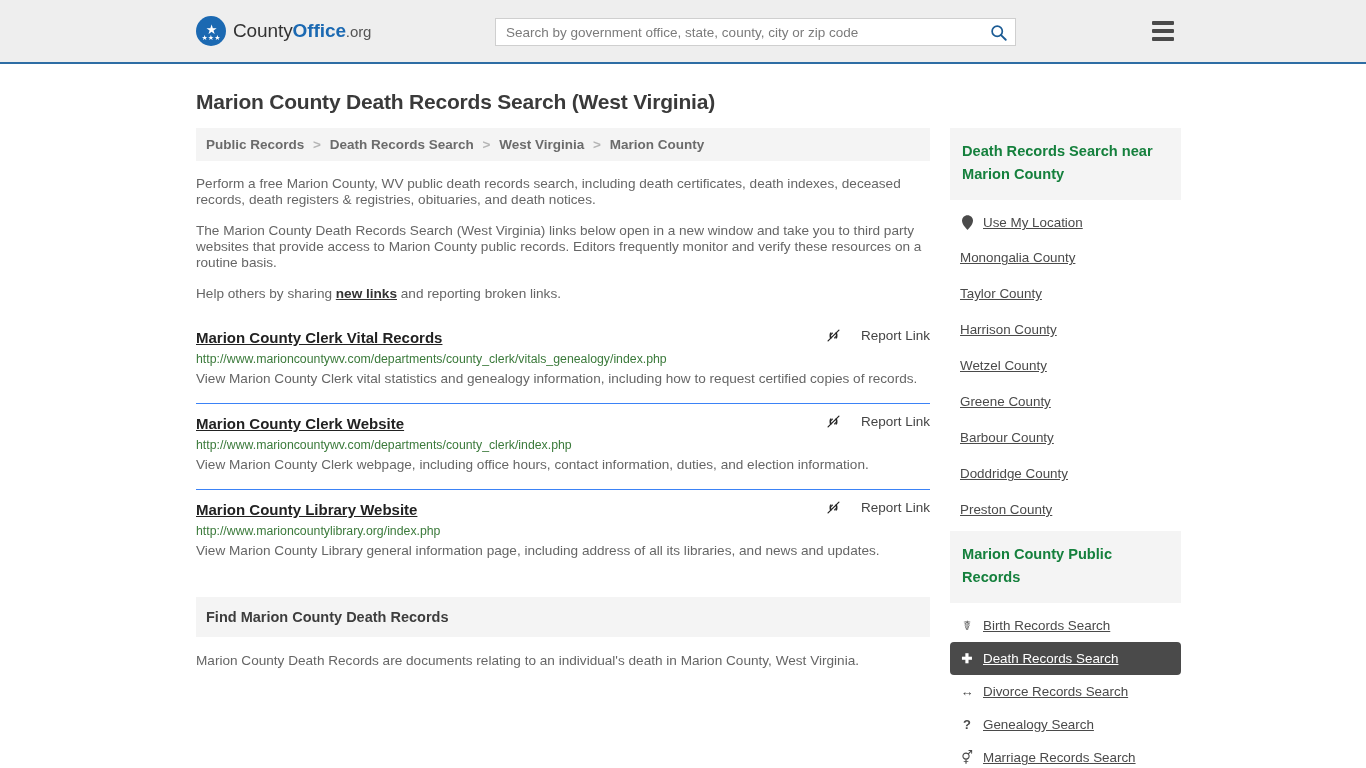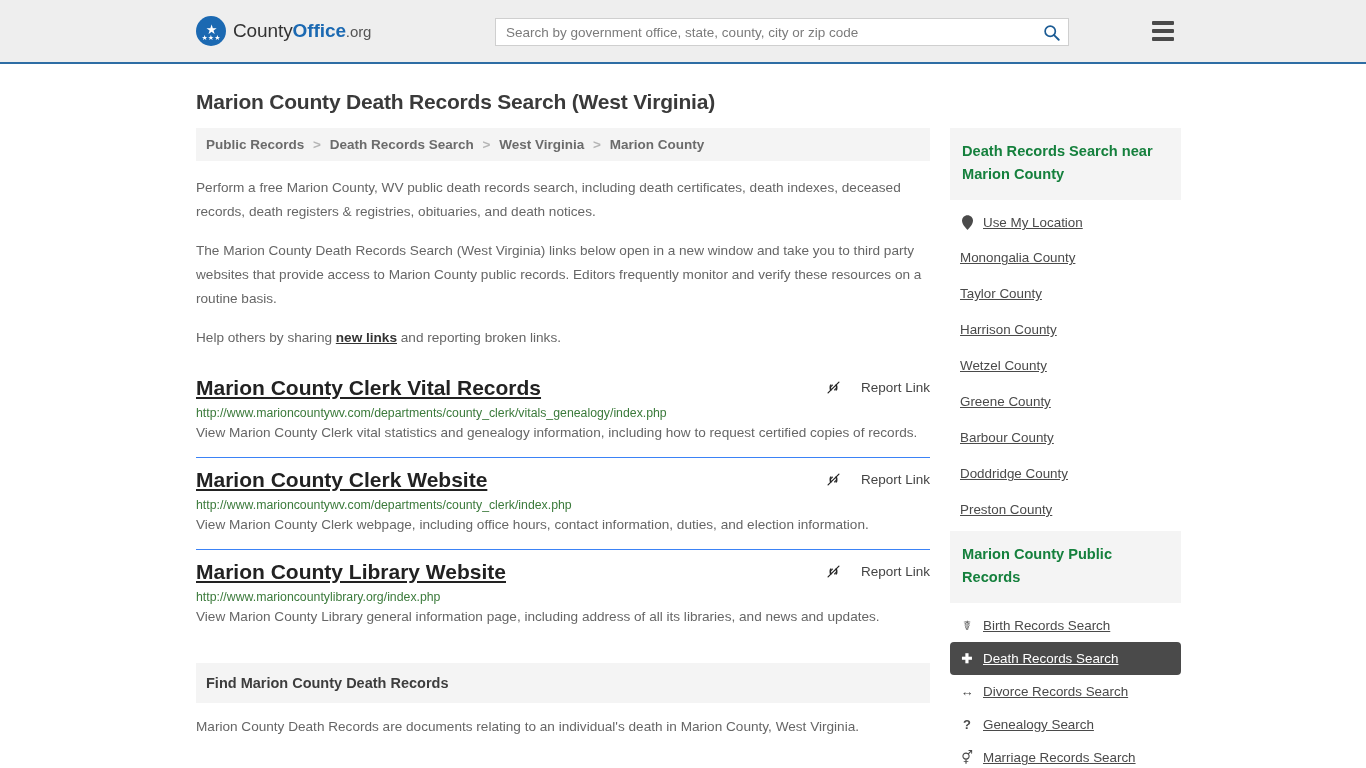--- a/index.html
+++ b/index.html
@@ -50,21 +50,21 @@
     letter-spacing: -0.1px;
     white-space: nowrap;
   }
   .brand-text .bold { font-weight: bold; color: #1b69b2; }
   .brand-text .org { font-size: 15px; color: #555; }
 
   .search-wrap {
     position: absolute;
     left: 495px;
     top: 18px;
-    width: 574px;
+    width: 521px;
     height: 28px;
     background: #ffffff;
     border: 1px solid #cfcfcf;
     display: flex;
     align-items: center;
   }
   .search-input {
     flex: 1;
     border: none;
     outline: none;
@@ -127,21 +127,21 @@
   .breadcrumb a {
     color: #6b6b6b;
     text-decoration: none;
   }
   .breadcrumb .sep { color: #b5b5b5; margin: 0 5px; }
 
   
   .intro p {
     margin: 15px 0 14px 0;
     font-size: 13.6px;
-    line-height: 24px;
+    line-height: 16px;
     color: #666666;
   }
   .intro a.inline-link {
     color: #333;
     text-decoration: underline;
     font-weight: bold;
   }
 
   
   .link-list { margin-top: 16px; }
@@ -149,21 +149,21 @@
     padding: 10px 0 12px 0;
     border-top: 1px solid #3b82f6;
   }
   .link-entry:first-child { border-top: none; }
   .link-row {
     display: flex;
     align-items: baseline;
     justify-content: space-between;
   }
   .link-title {
-    font-size: 21px;
+    font-size: 15px;
     font-weight: bold;
     color: #222222;
     text-decoration: underline;
     cursor: pointer;
   }
   .report-link {
     display: flex;
     align-items: center;
     gap: 20px;
     font-size: 13.5px;

